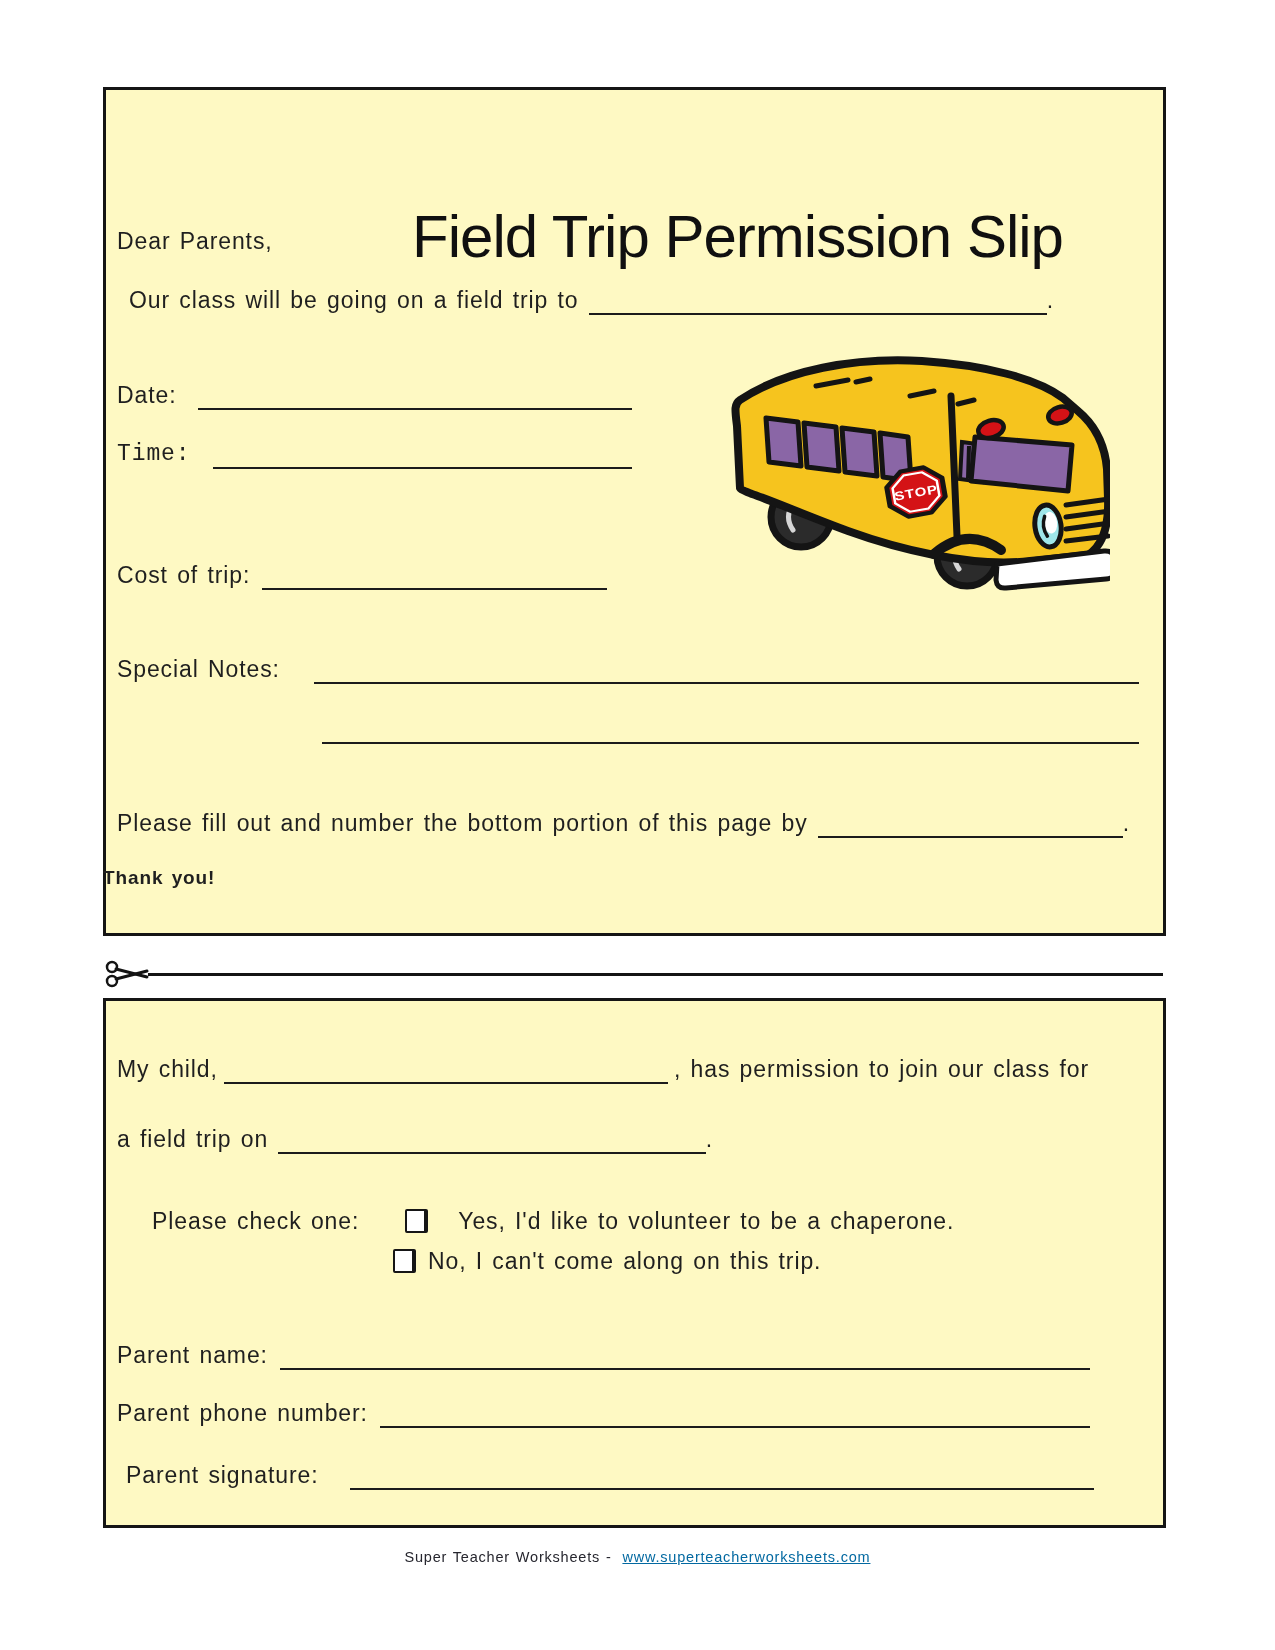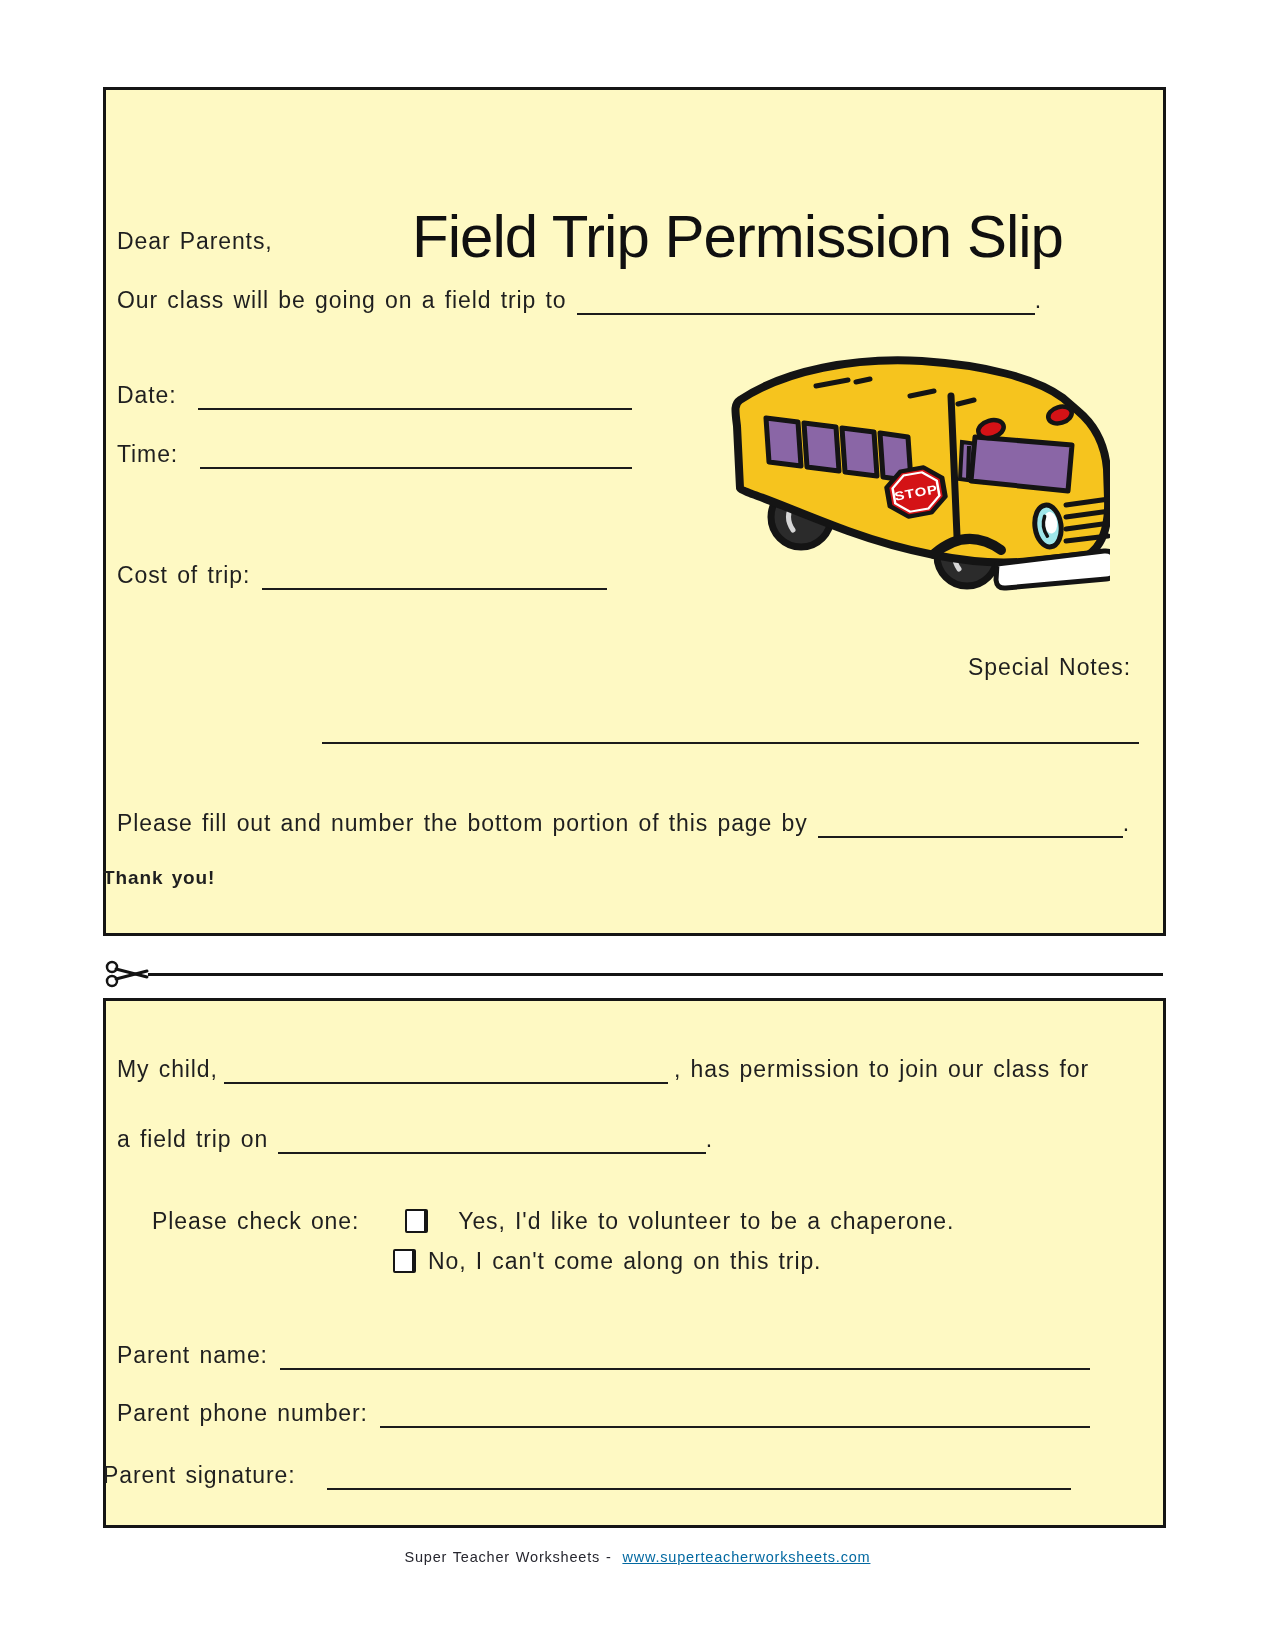--- a/index.html
+++ b/index.html
@@ -39,32 +39,32 @@
 <div class="page">
 
   <div class="box" style="left:103px;top:87px;width:1057px;height:843px;">
     <h1 class="title" style="margin:0;font-weight:400;">Field Trip Permission Slip</h1>
   </div>
 
   <div class="row" style="left:117px;top:226px;text-align:center;">
     <span>Dear Parents,</span>
   </div>
 
-  <div class="row" style="left:117px;top:283px;width:925px;">
+  <div class="row" style="left:129px;top:283px;width:925px;">
     <span>Our class will be going on a field trip to</span>
     <div class="blank" style="margin-left:10px;"></div>
     <span>.</span>
   </div>
 
   <div class="row" style="left:117px;top:378px;width:515px;">
     <span>Date:</span>
     <div class="blank" style="margin-left:22px;"></div>
   </div>
 
-  <div class="row" style="left:117px;top:437px;width:515px;">
+  <div class="row" style="left:117px;top:437px;width:515px;font-family:Liberation Mono, monospace;">
     <span>Time:</span>
     <div class="blank" style="margin-left:22px;"></div>
   </div>
 
   <svg class="abs" style="left:700px;top:350px;" width="410" height="245" viewBox="0 0 410 245">
 
     <g>
       <circle cx="101" cy="167" r="30" stroke="#141414" stroke-width="7" fill="#2B2B2B"></circle>
       <path d="M 93,154 Q 84,167 93,180" stroke="#d6d6d6" stroke-width="5" fill="none" stroke-linecap="round"></path>
     </g>
@@ -126,21 +126,21 @@
     </g>
 
     <path d="M 297,214 L 404,201 Q 414,200 415,210 L 416,220 Q 416,228 406,229 L 306,238 Q 297,239 296,230 Z" stroke="#141414" stroke-width="5" stroke-linejoin="round" fill="#FFFFFF"></path>
   </svg>
 
   <div class="row" style="left:117px;top:558px;width:490px;">
     <span>Cost of trip:</span>
     <div class="blank" style="margin-left:12px;"></div>
   </div>
 
-  <div class="row" style="left:109px;top:652px;width:1022px;flex-direction:column;">
+  <div class="row" style="left:117px;top:652px;width:1022px;">
     <span>Special Notes:</span>
     <div class="blank" style="margin-left:34px;"></div>
   </div>
   <div class="row" style="left:322px;top:712px;width:817px;">
     <div class="blank"></div>
   </div>
 
   <div class="row" style="left:117px;top:806px;width:1013px;">
     <span>Please fill out and number the bottom portion of this page by</span>
     <div class="blank" style="margin-left:10px;"></div>
@@ -182,21 +182,21 @@
   </div>
 
   <div class="row" style="left:117px;top:1338px;width:973px;">
     <span>Parent name:</span>
     <div class="blank" style="margin-left:12px;"></div>
   </div>
   <div class="row" style="left:117px;top:1396px;width:973px;text-align:center;">
     <span>Parent phone number:</span>
     <div class="blank" style="margin-left:12px;"></div>
   </div>
-  <div class="row" style="left:103px;top:1458px;width:968px;gap:20px;">
+  <div class="row" style="left:126px;top:1458px;width:968px;gap:20px;">
     <span>Parent signature:</span>
     <div class="blank" style="margin-left:12px;"></div>
   </div>
 
   <div class="footer">
     <span>Super Teacher Worksheets -</span>
     <a href="#" style="margin-left: 5px; color: #0369a1;">www.superteacherworksheets.com</a>
   </div>
 
 </div>

